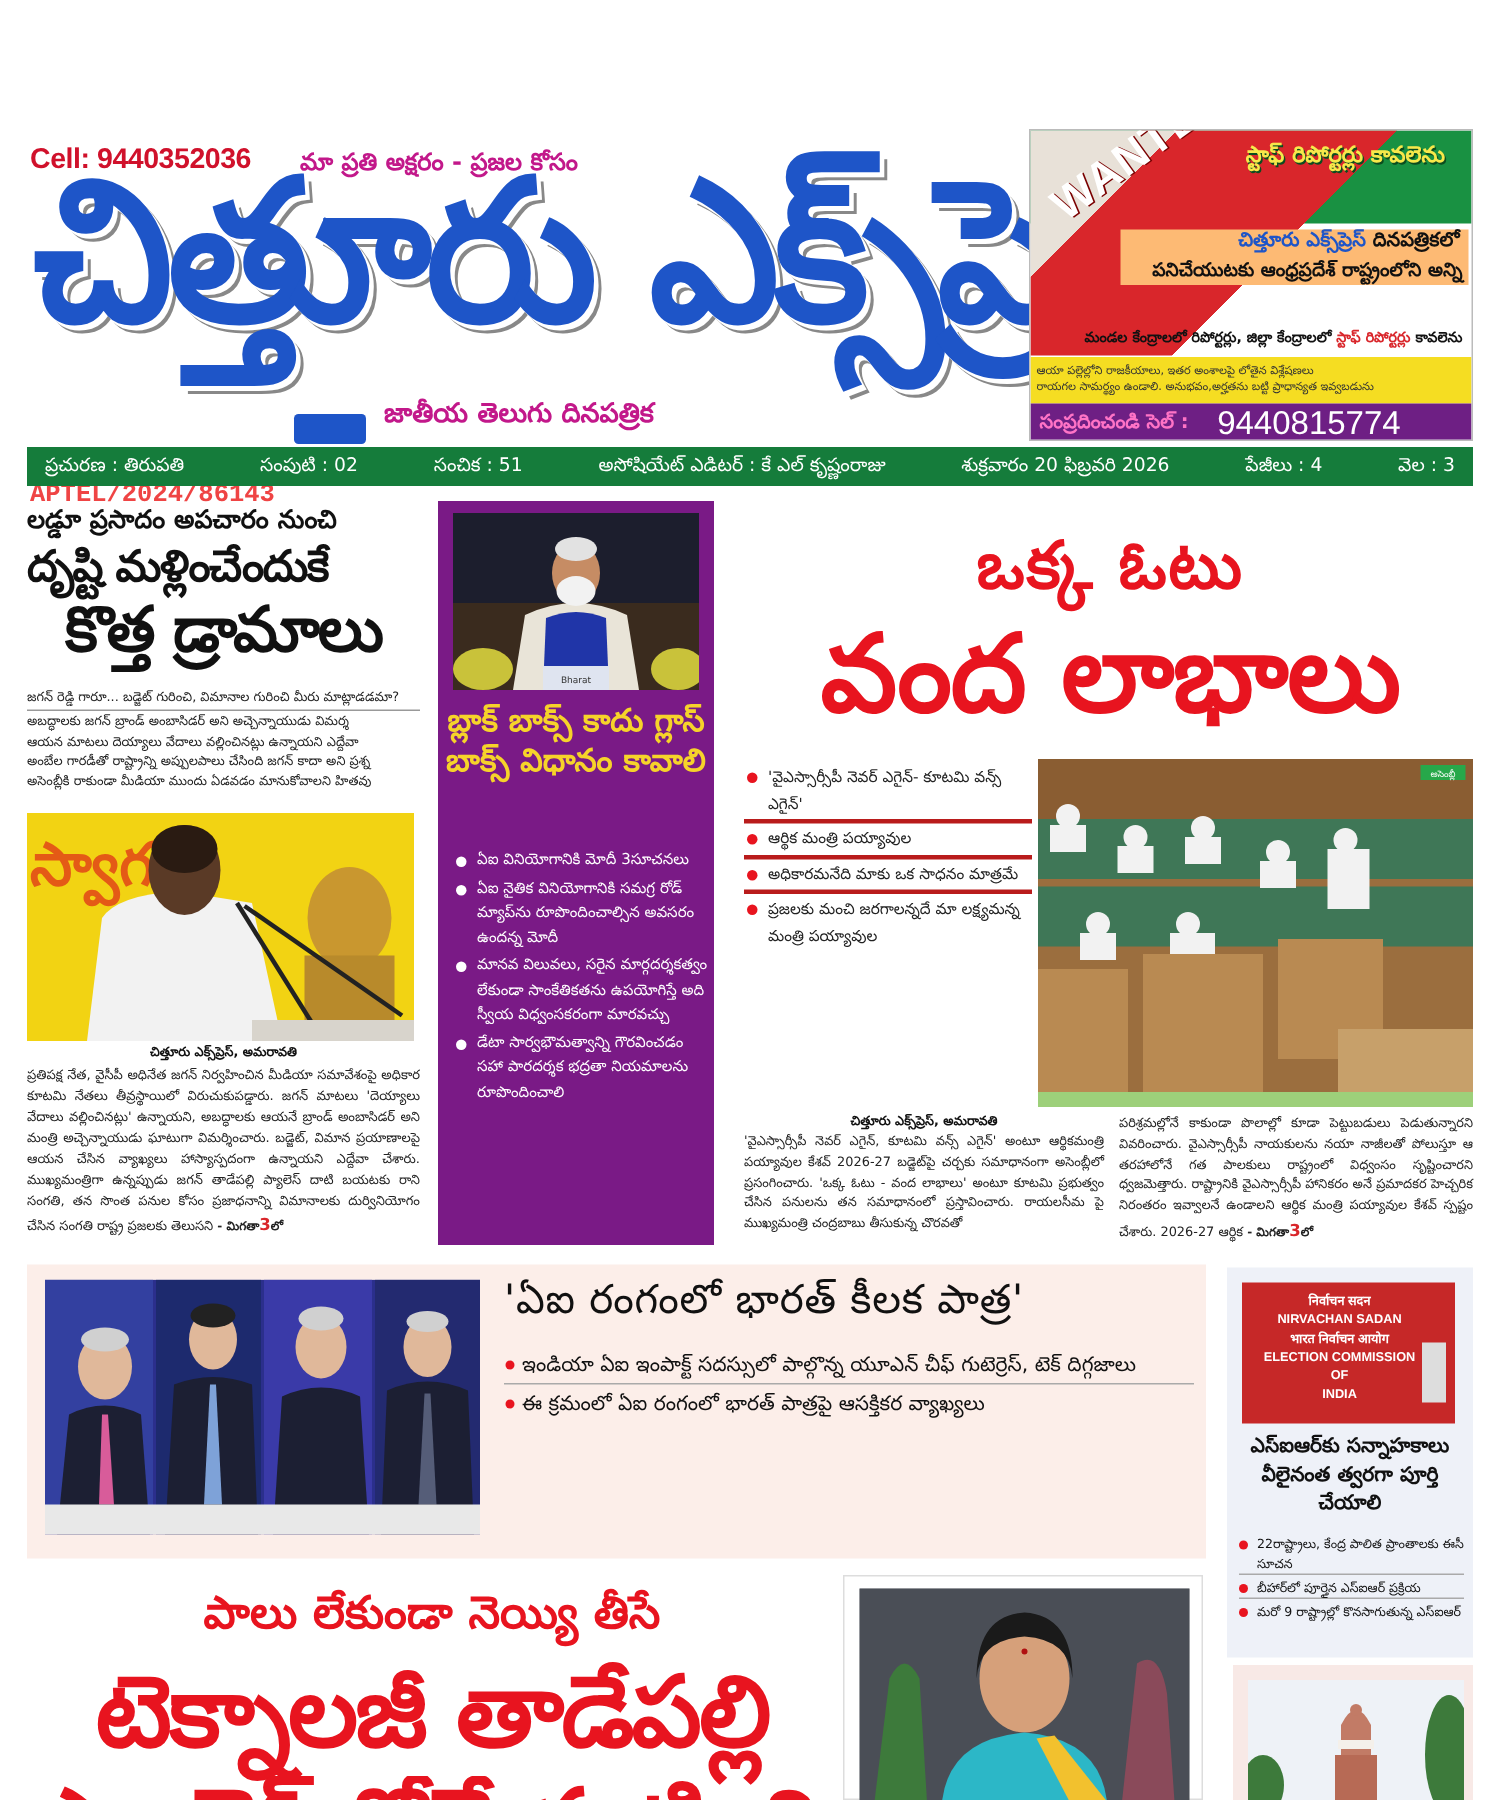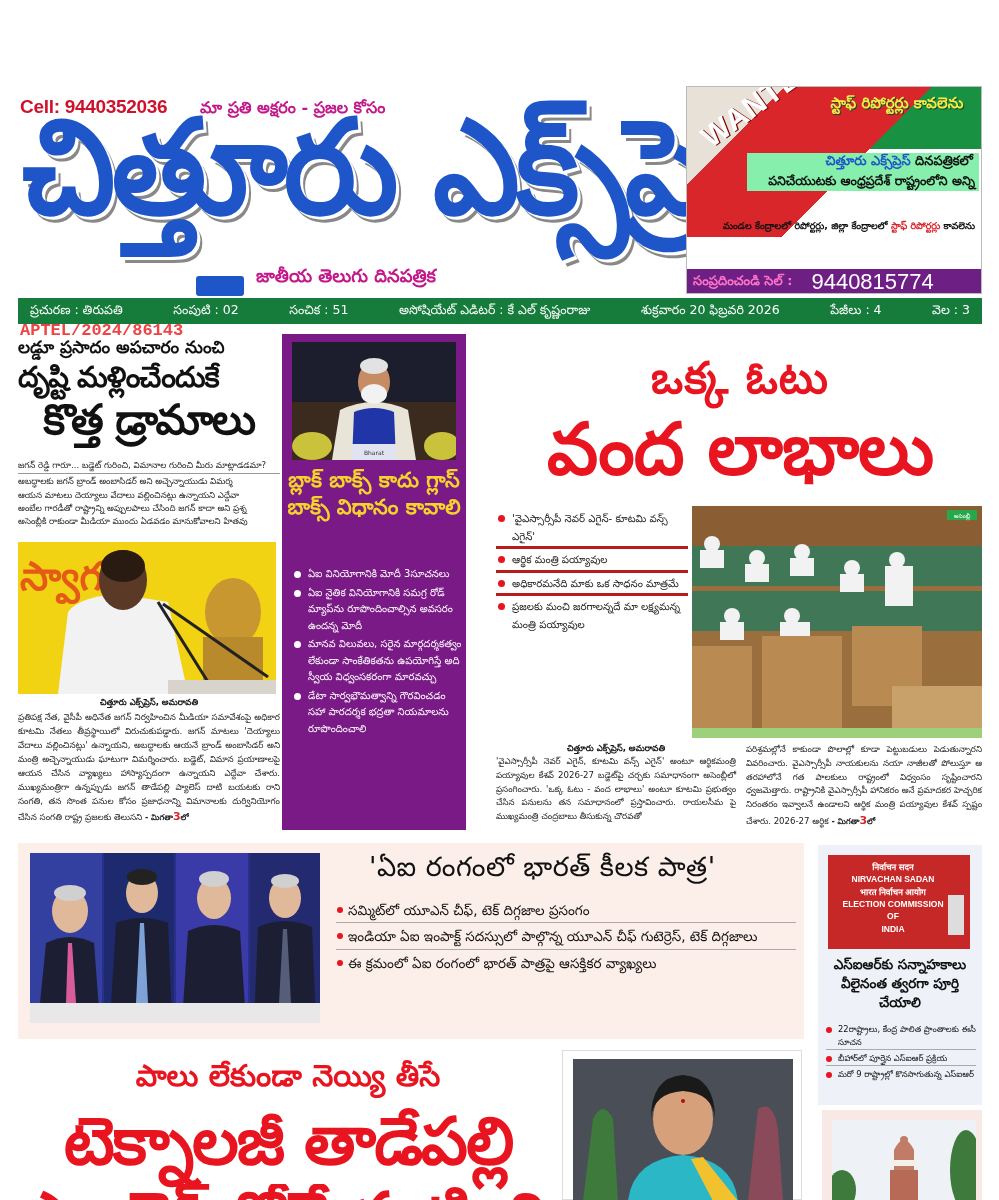--- a/index.html
+++ b/index.html
@@ -17,21 +17,21 @@
   .aptel { left: 20px; top: 275px; font-family: Liberation Mono, monospace; font-weight: bold; font-size: 17px; color: #ef4444; margin-top: 46px; }
   .logo-bar { left: 196px; top: 276px; width: 48px; height: 20px; background: #1e55c8; border-radius: 3px; }
   .tagline { left: 256px; top: 265px; font-size: 18px; font-weight: bold; color: #c2188a; }
 
   
   .ad { left: 686px; top: 86px; width: 296px; height: 208px; border: 1px solid #bbb; overflow: hidden; background:#fff; }
   .ad-top { position:absolute; left:0; top:0; width:100%; height:62px; background: #199142; }
   .ad-red { position:absolute; left:0; top:0; width:100%; height:150px; background: linear-gradient(135deg, #e8e1d8 0 22%, #d9262b 22% 55%, transparent 55%); }
   .ad-wanted { position:absolute; left: 8px; top: 40px; font-family:"Liberation Sans", sans-serif; font-weight: bold; font-size: 30px; color:#fff; transform: rotate(-36deg); transform-origin: left top; letter-spacing: 1px; text-shadow: 1px 1px 0 #7a0000; }
   .ad-staff { position:absolute; left: 130px; top: 6px; width: 160px; text-align:center; font-size: 15px; font-weight: bold; color:#f7e84a; line-height: 1.35; text-shadow: 1px 1px 0 #0b4c1f; }
-  .ad-body { position:absolute; left: 60px; top: 66px; width: 232px; background: #86efac; }
+  .ad-body { position:absolute; left: 60px; top: 66px; width: 232px; background: #fdba74; }
   .ad-l1 { font-size: 13px; font-weight:bold; text-align: right; padding-right: 6px; }
   .ad-l1 .blue { color:#1e55c8; }
   .ad-l2 { font-size: 12.5px; font-weight:bold; text-align:right; padding-right:4px; margin-top: 2px; }
   .ad-l3 { font-size: 9.5px; font-weight:bold; text-align:right; padding-right:4px; margin-top: 3px; white-space:nowrap; }
   .ad-l3 .red { color:#d9262b; }
   .ad-yellow { position:absolute; left:0; top: 151px; width:100%; height: 31px; background: #f5dd22; font-size: 7.5px; color:#333; padding: 3px 4px; line-height: 1.5; }
   .ad-purple { position:absolute; left:0; top: 182px; width:100%; height: 26px; background: #6e1f84; display:flex; align-items:center; padding-left: 6px; }
   .ad-contact { font-size: 13px; font-weight:bold; color:#ff73c6; }
   .ad-phone { font-family:"Liberation Sans", sans-serif; font-size: 22px; font-weight:normal; color:#fff; margin-left: 19px; }
 
@@ -44,21 +44,21 @@
   .lc-h2 { left: 14px; top: 395px; width: 270px; text-align:center; font-size: 42px; font-weight: bold; letter-spacing:-1.5px; }
   .lc-lead { left: 18px; top: 459px; width: 262px; font-size: 8.6px; line-height: 1.55; color:#222; }
   .lc-lead .first { border-bottom: 1px solid #999; display:block; padding-bottom:1px; margin-bottom:1px; }
   .lc-photo { left: 18px; top: 542px; width: 258px; height: 152px; overflow:hidden; background: #f3d512; }
   .lc-dateline { left: 18px; top: 697px; width: 262px; text-align:center; font-size: 8.5px; font-weight:bold; }
   .lc-body { left: 18px; top: 711px; width: 262px; font-size: 8.7px; line-height: 1.6; text-align: justify; color:#222; }
   .cont { font-weight:bold; font-size:8px; }
   .cont b { color:#d9262b; font-size: 11px; }
 
   
-  .pbox { left: 282px; top: 334px; width: 184px; height: 496px; background: #7a1a86; }
+  .pbox { left: 292px; top: 334px; width: 184px; height: 496px; background: #7a1a86; }
   .pbox-photo { position:absolute; left: 10px; top: 8px; width: 164px; height: 118px; overflow:hidden; background:#1b1d2c; }
   .pbox-title { position:absolute; left: 0; top: 133px; width: 100%; text-align:center; font-size: 21px; font-weight:bold; color: #f6d32a; line-height: 1.3; }
   .pbox-list { position:absolute; left: 10px; top: 232px; width: 170px; list-style:none; }
   .pbox-list li { position:relative; padding-left: 16px; font-size: 10px; color: #fff; line-height: 1.65; margin-bottom: 2px; }
   .pbox-list li::before { content:""; position:absolute; left: 2px; top: 5px; width: 7px; height: 7px; border-radius: 50%; background:#fff; }
 
   
   .rs-h1 { left: 490px; top: 352px; width: 500px; text-align:center; font-size: 44px; font-weight: bold; color: #e8141f; letter-spacing: 1px; }
   .rs-h2 { left: 490px; top: 410px; width: 500px; text-align:center; font-size: 72px; font-weight: bold; color: #e8141f; letter-spacing: -1px; line-height: 1.1; }
   .rs-bullets { left: 496px; top: 510px; width: 192px; list-style:none; }
@@ -66,21 +66,21 @@
   .rs-bullets li:last-child { border-bottom: none; }
   .rs-bullets li::before { content:""; position:absolute; left: 2px; top: 5px; width: 7px; height: 7px; border-radius:50%; background:#e8141f; }
   .rs-photo { left: 692px; top: 506px; width: 290px; height: 232px; overflow:hidden; background: #8b6a3c; }
   .rs-dateline { left: 496px; top: 743px; width: 240px; text-align:center; font-size: 8.5px; font-weight:bold; }
   .rs-body-l { left: 496px; top: 755px; width: 240px; font-size: 8.6px; line-height: 1.6; text-align: justify; color: #222; }
   .rs-body-r { left: 746px; top: 743px; width: 236px; font-size: 8.6px; line-height: 1.6; text-align: justify; color:#222; }
 
   
   .ai { left: 18px; top: 843px; width: 786px; height: 196px; background: #fceee9; }
   .ai-photo { position:absolute; left: 12px; top: 10px; width: 290px; height: 170px; overflow:hidden; display:flex; gap: 2px; }
-  .ai-title { position:absolute; left: 318px; top: 8px; font-size: 27px; font-weight: normal; color:#111; letter-spacing: 0.5px; margin-left: 33px; }
+  .ai-title { position:absolute; left: 318px; top: 8px; font-size: 27px; font-weight: normal; color:#111; letter-spacing: 0.5px; }
   .ai-list { position:absolute; left: 318px; top: 56px; width: 460px; list-style:none; }
   .ai-list li { position:relative; padding-left: 12px; font-size: 13.5px; line-height: 1.65; color:#111; border-bottom:1px solid #aaa; margin-bottom: 2px; padding-bottom: 1px; }
   .ai-list li:last-child { border-bottom:none; }
   .ai-list li::before { content:""; position:absolute; left: 1px; top: 8px; width: 6px; height: 6px; border-radius:50%; background:#e8141f; }
 
   
   .ec { left: 818px; top: 845px; width: 164px; height: 260px; background: #eef1f8; }
   .ec-photo { position:absolute; left: 10px; top: 10px; width: 142px; height: 94px; background: #c62828; overflow:hidden; }
   .ec-sign { position:absolute; left: 10px; top: 6px; width: 110px; text-align:center; color:#fff; font-family:"Liberation Sans", sans-serif; font-weight: bold; font-size: 8.5px; line-height: 1.45; }
   .ec-title { position:absolute; left: 0; top: 110px; width: 100%; text-align:center; font-size: 13.5px; font-weight: bold; line-height: 1.4; }
@@ -116,20 +116,24 @@
   <div class="ad-top"></div>
   <div class="ad-red"></div>
   <div class="ad-wanted">WANTED</div>
   <div class="ad-staff">స్టాఫ్ రిపోర్టర్లు కావలెను</div>
   <div class="ad-body">
     <div class="ad-l1"><span class="blue">చిత్తూరు ఎక్స్‌ప్రెస్</span><span> దినపత్రికలో</span></div>
     <div class="ad-l2">పనిచేయుటకు ఆంధ్రప్రదేశ్ రాష్ట్రంలోని అన్ని</div>
   </div>
   <div style="position:absolute;left:4px;top:130px;width:288px;">
     <div class="ad-l3"><span>మండల కేంద్రాలలో రిపోర్టర్లు, జిల్లా కేంద్రాలలో </span><span class="red">స్టాఫ్ రిపోర్టర్లు</span><span> కావలెను</span></div>
+  </div>
+  <div class="ad-yellow">
+    <div>ఆయా పల్లెల్లోని రాజకీయాలు, ఇతర అంశాలపై లోతైన విశ్లేషణలు</div>
+    <div>రాయగల సామర్థ్యం ఉండాలి. అనుభవం,అర్హతను బట్టి ప్రాధాన్యత ఇవ్వబడును</div>
   </div>
   <div class="ad-purple">
     <span class="ad-contact">సంప్రదించండి సెల్ :</span>
     <span class="ad-phone">9440815774</span>
   </div>
 </div>
 
 <div class="abs strip">
   <span>ప్రచురణ : తిరుపతి</span>
   <span>సంపుటి : 02</span>
@@ -268,21 +272,20 @@
         <path d="M224 170 L228 74 Q255 62 282 74 L286 170 Z"></path>
       </g>
       <path d="M38 90 L42 90 L46 150 L36 150 Z" fill="#d85c9a"></path>
       <path d="M110 70 L114 70 L118 150 L106 150 Z" fill="#7ea2d8"></path>
       <path d="M253 76 L257 76 L261 150 L249 150 Z" fill="#555d78"></path>
       <rect x="0" y="150" width="290" height="20" fill="#e8e8e8"></rect>
     </svg>
   </div>
   <div class="ai-title">'ఏఐ రంగంలో భారత్ కీలక పాత్ర'</div>
   <ul class="ai-list">
-    <li>సమ్మిట్‌లో యూఎన్ చీఫ్, టెక్ దిగ్గజాల ప్రసంగం</li>
     <li>ఇండియా ఏఐ ఇంపాక్ట్ సదస్సులో పాల్గొన్న యూఎన్ చీఫ్ గుటెర్రెస్, టెక్ దిగ్గజాలు</li>
     <li>ఈ క్రమంలో ఏఐ రంగంలో భారత్ పాత్రపై ఆసక్తికర వ్యాఖ్యలు</li>
   </ul>
 </div>
 
 <div class="abs ec">
   <div class="ec-photo">
     <div class="ec-sign">
       <div>निर्वाचन सदन</div>
       <div>NIRVACHAN SADAN</div>

